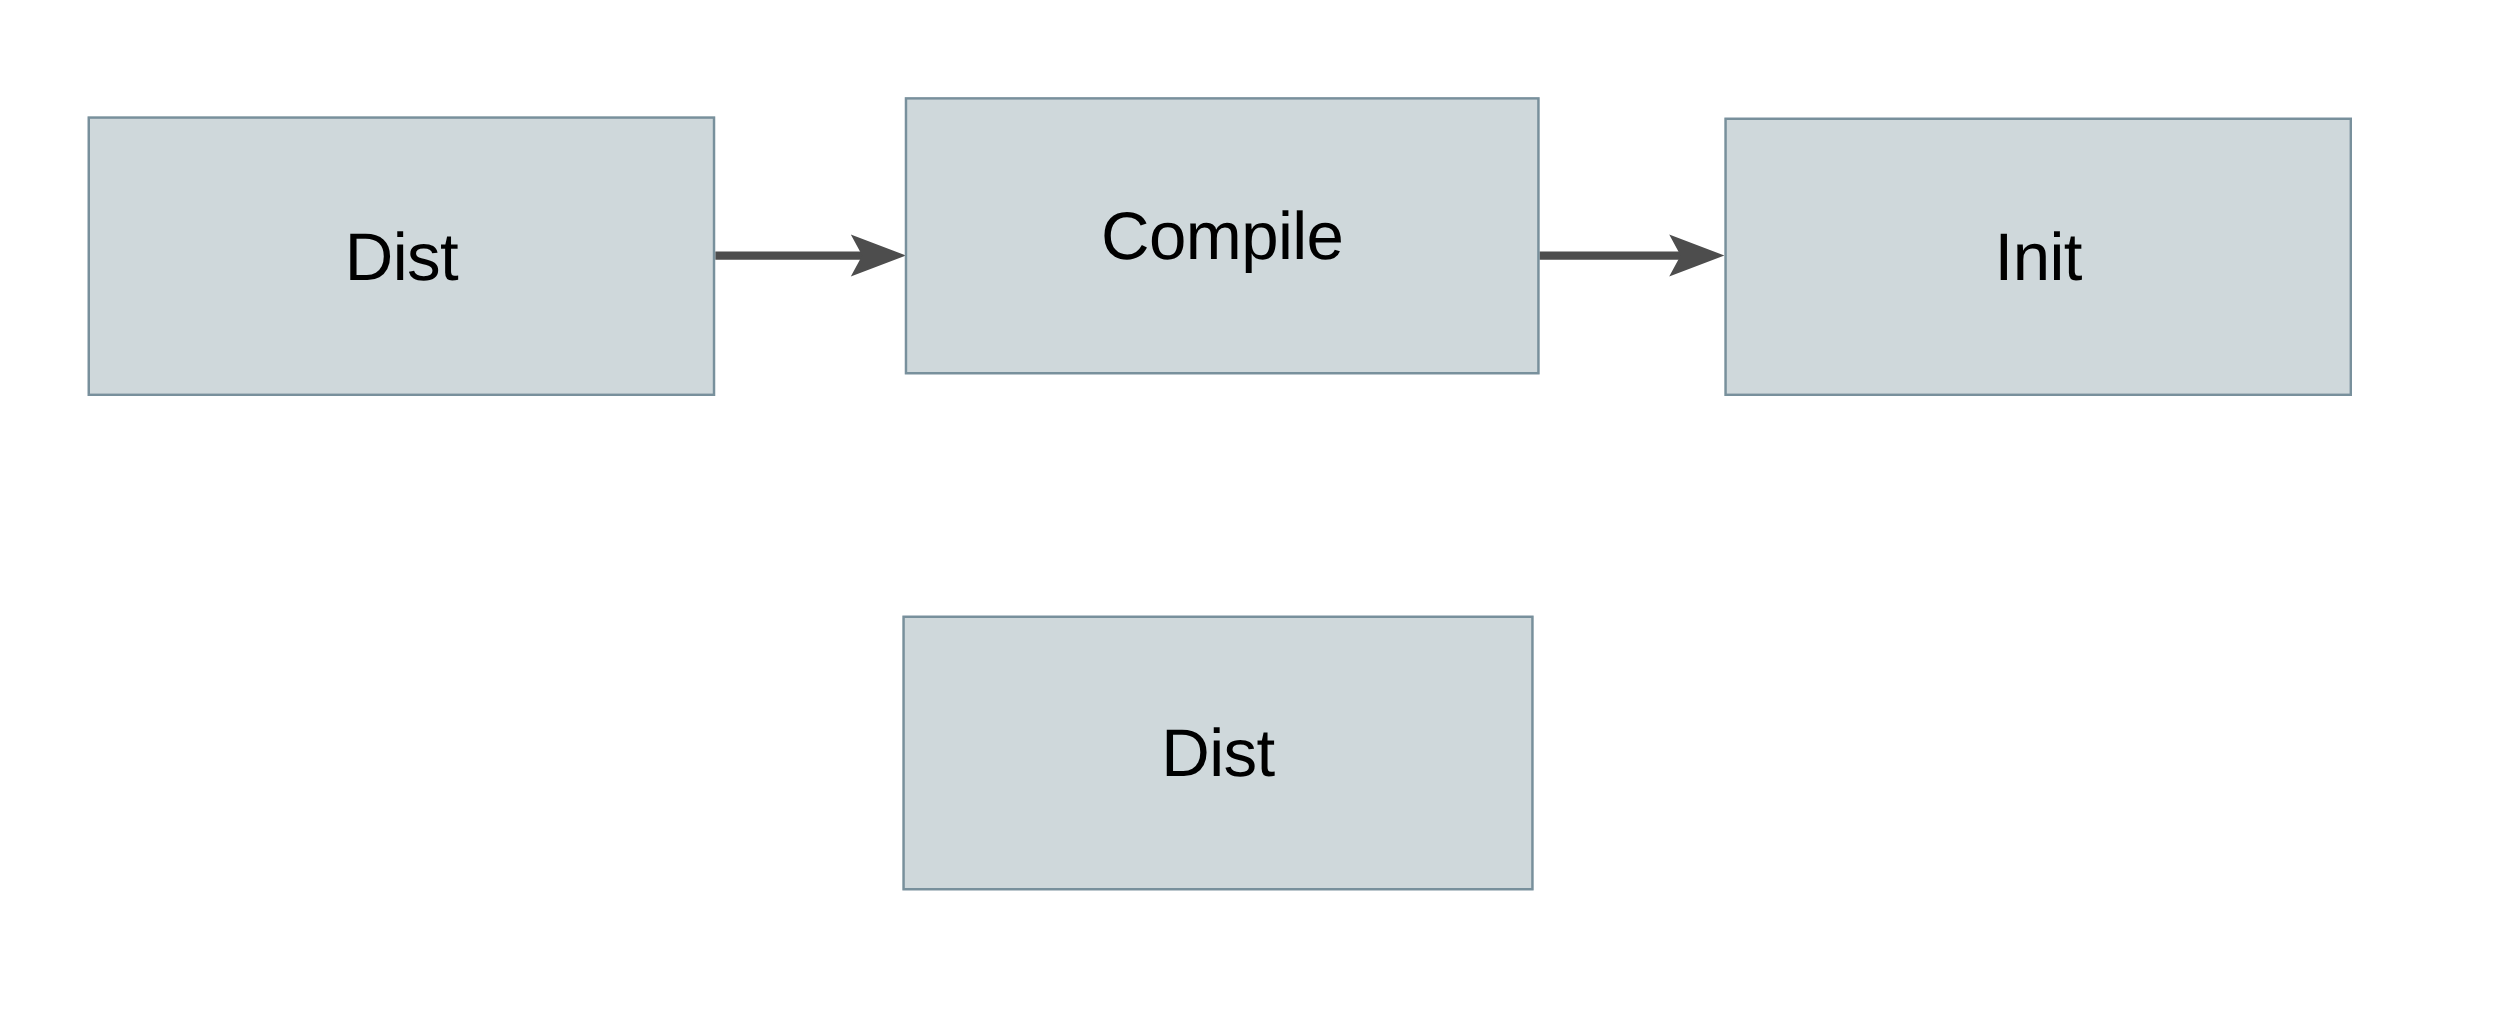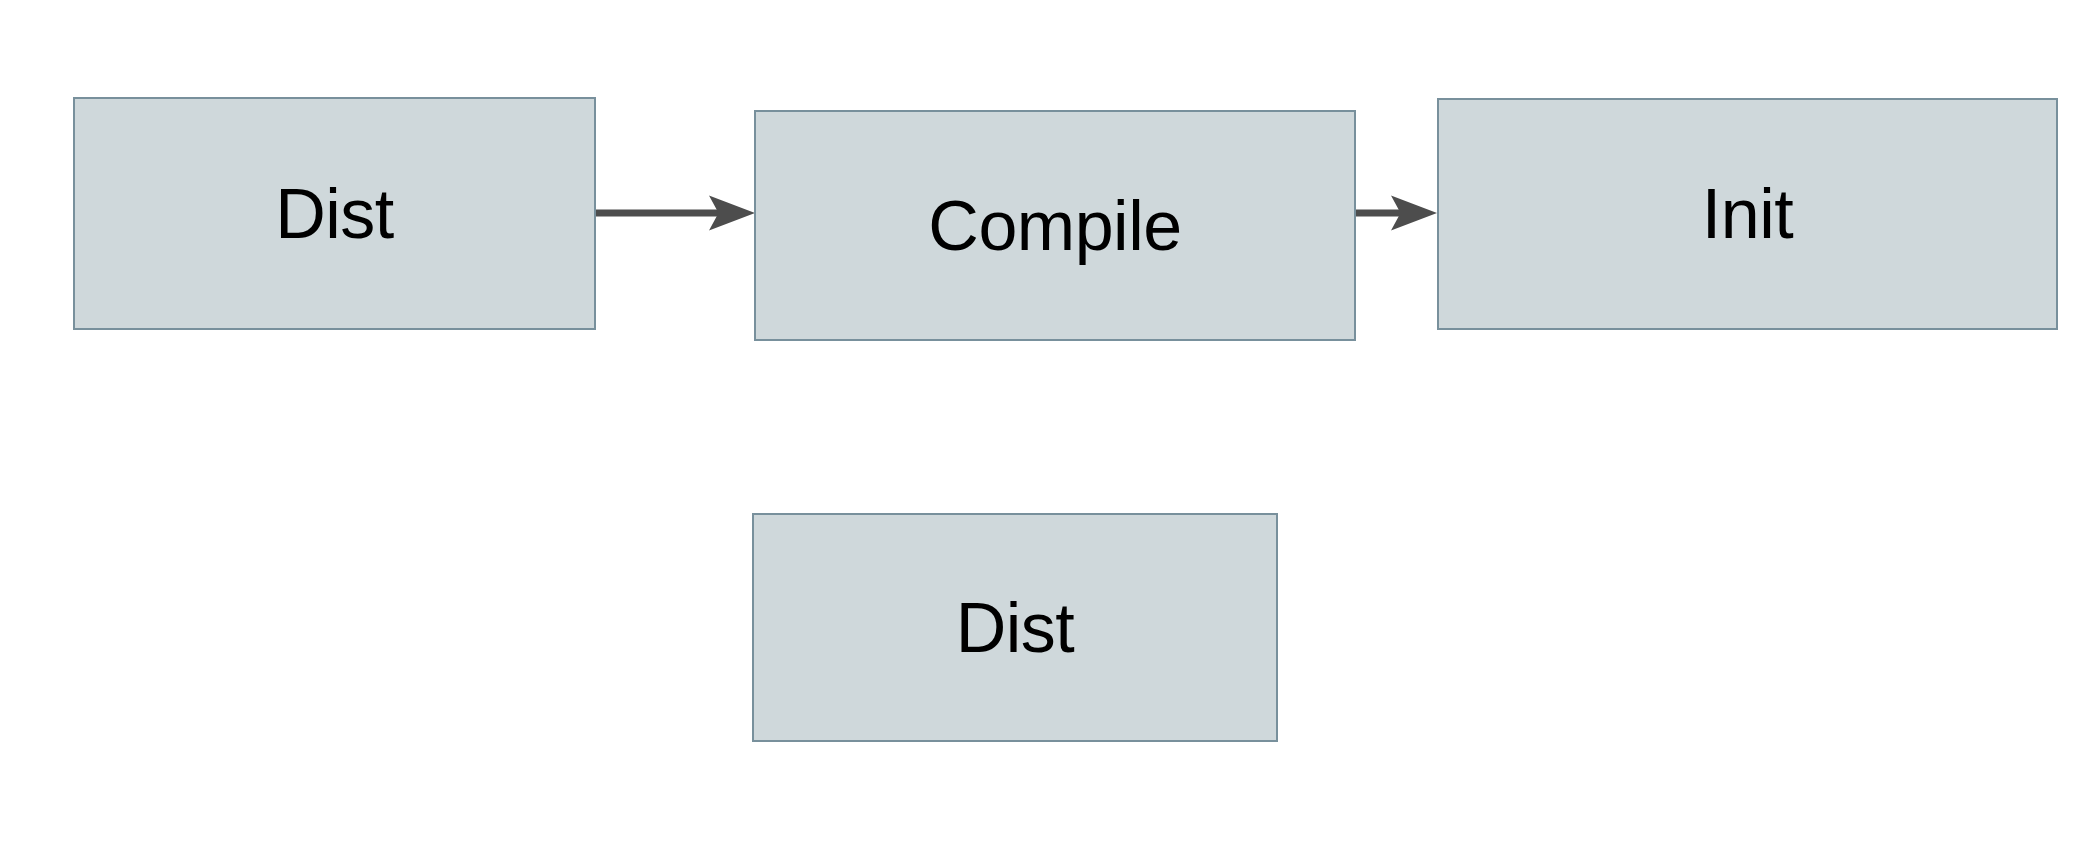--- a/index.html
+++ b/index.html
@@ -22,32 +22,32 @@
     position: absolute;
     box-sizing: border-box;
     background: #cfd8db;
     border: 2px solid #78909c;
     display: flex;
     align-items: center;
     justify-content: center;
   }
   .node-label {
     font-family: "Liberation Sans", sans-serif;
-    font-size: 70px;
+    font-size: 56px;
     font-weight: 400;
     line-height: 1;
     color: #000000;
     letter-spacing: -0.5px;
     white-space: nowrap;
     user-select: none;
   }
   
   #node-dist    { left: 73px;   top: 97px;  width: 523px; height: 233px; }
-  #node-compile { left: 754px;  top: 110px;  width: 602px; height: 231px; }
-  #node-init    { left: 1437px; top: 98px;  width: 621px; height: 232px; }
+  #node-compile { left: 754px;  top: 81px;  width: 529px; height: 231px; }
+  #node-init    { left: 1437px; top: 98px;  width: 523px; height: 232px; }
   #node-clean   { left: 752px;  top: 513px; width: 526px; height: 229px; }
 
   
   #edges {
     position: absolute;
     left: 0;
     top: 0;
     width: 2078px;
     height: 848px;
     pointer-events: none;

